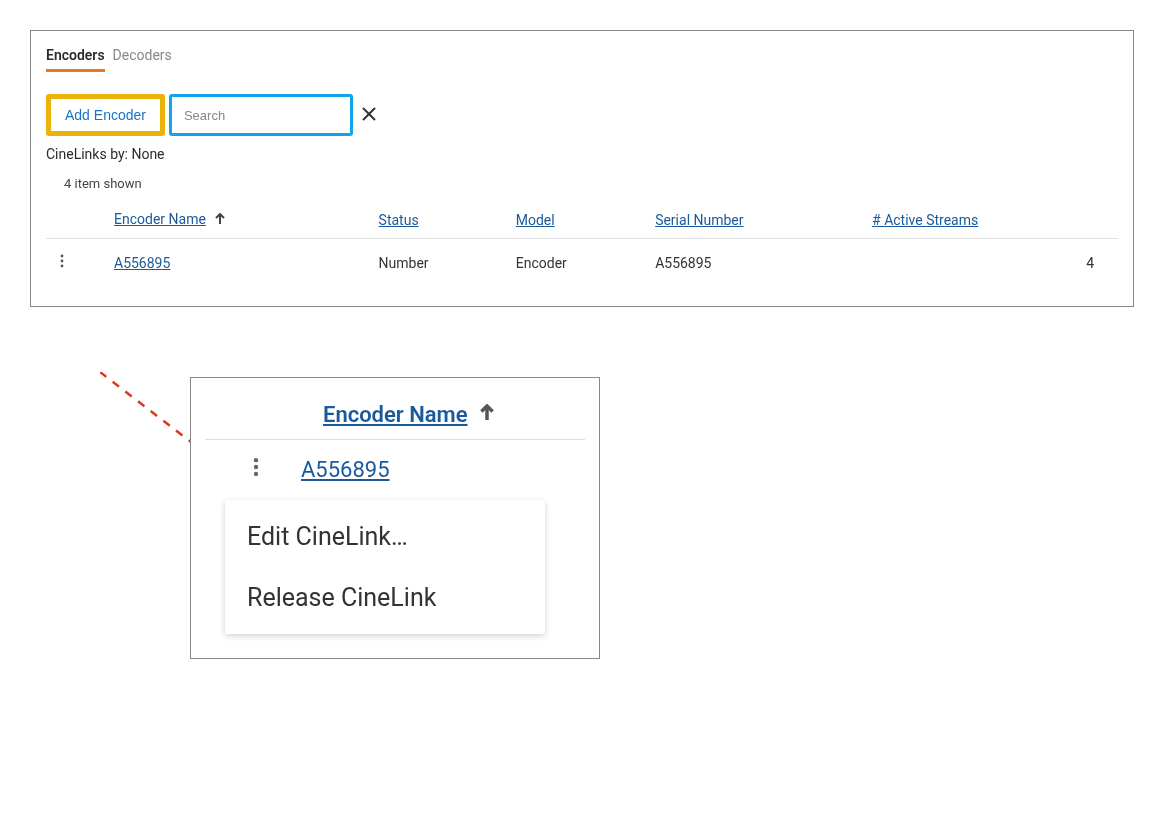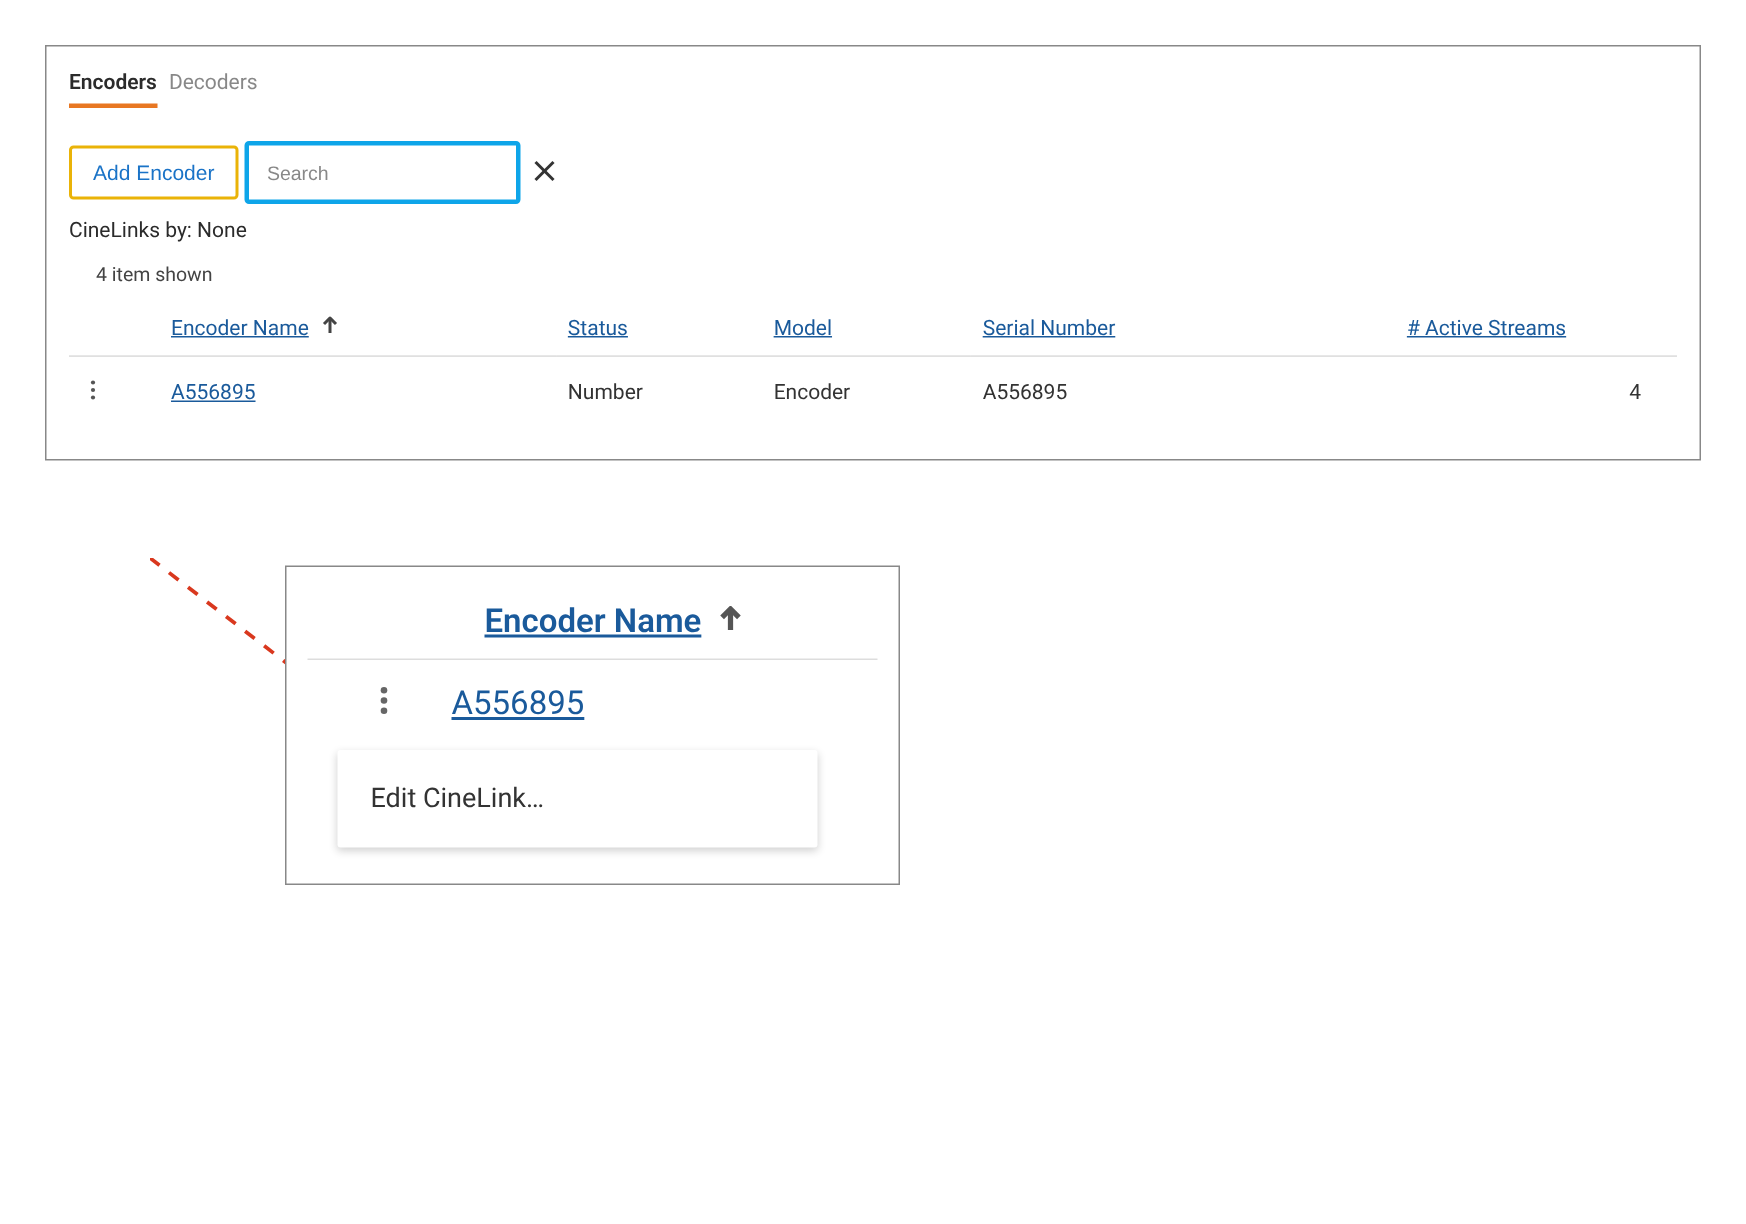--- a/index.html
+++ b/index.html
@@ -37,21 +37,21 @@
     font-weight: 600;
     border-bottom: 3px solid #e87722;
   }
   .btn-outline {
     display: inline-block;
     margin-top: 14px;
     padding: 8px 14px;
     font-size: 14px;
     color: #1a73c7;
     background: #fff;
-    border: 2px solid #eab308;
+    border: 5px solid #eab308;
     border-radius: 3px;
     cursor: pointer;
   }
   .search-wrap {
     margin-top: 18px;
     display: inline-flex;
     align-items: center;
     border: 3px solid #0ea5e9;
     border-radius: 3px;
     width: 184px;
@@ -167,21 +167,21 @@
   .menu {
     margin: 14px 20px 0 20px;
     box-shadow: 0 2px 6px rgba(0,0,0,0.18);
     border-radius: 2px;
     background: #fff;
     padding: 6px 0;
     width: 320px;
   }
   .menu-item {
     padding: 16px 22px;
-    font-size: 18px;
+    font-size: 25px;
     color: #333;
     cursor: pointer;
   }
 
   
   .connector {
     position: absolute;
     top: 372px;
     left: 100px;
     width: 160px;
@@ -229,21 +229,21 @@
           <span class="arrow-up">
             <svg width="10" height="12" viewBox="0 0 10 12">
                 <line x1="5" y1="11" x2="5" y2="1"></line>
                 <polyline points="1,5 5,1 9,5"></polyline>
               </svg>
           </span>
         </th>
         <th><span class="hlink">Status</span></th>
         <th><span class="hlink">Model</span></th>
         <th><span class="hlink">Serial Number</span></th>
-        <th style="text-align:center"><span class="hlink"># Active Streams</span></th>
+        <th style="text-align:left"><span class="hlink"># Active Streams</span></th>
       </tr>
     </thead>
     <tbody>
       <tr>
         <td>
           <span class="kebab">
             <svg width="16" height="16" viewBox="0 0 16 16">
               <circle cx="8" cy="3" r="1.4"></circle>
                 <circle cx="8" cy="8" r="1.4"></circle>
                 <circle cx="8" cy="13" r="1.4"></circle>
@@ -279,14 +279,15 @@
       <svg width="22" height="22" viewBox="0 0 16 16">
         <circle cx="8" cy="3" r="1.6"></circle>
           <circle cx="8" cy="8" r="1.6"></circle>
           <circle cx="8" cy="13" r="1.6"></circle>
       </svg>
     </span>
     <span class="link2">A556895</span>
   </div>
   <div class="menu">
     <div class="menu-item">Edit CineLink…</div>
+    <div class="menu-item">Release CineLink</div>
   </div>
 </div>
 
 </body></html>

